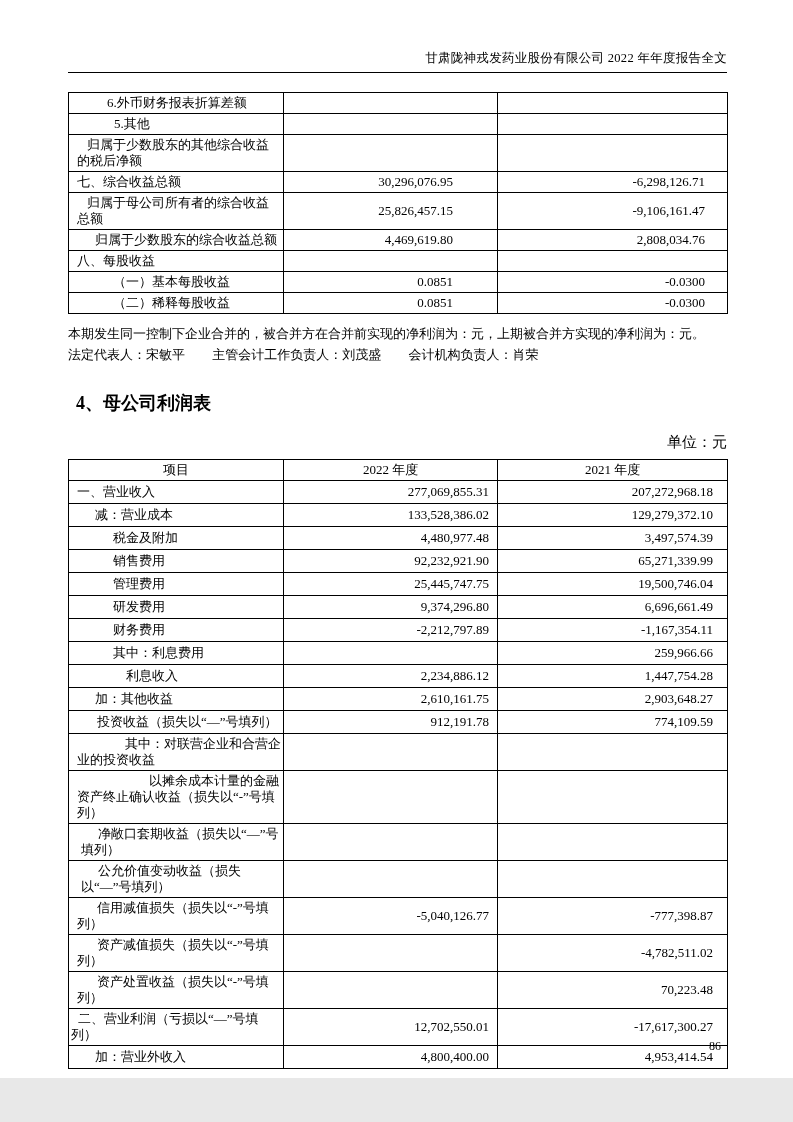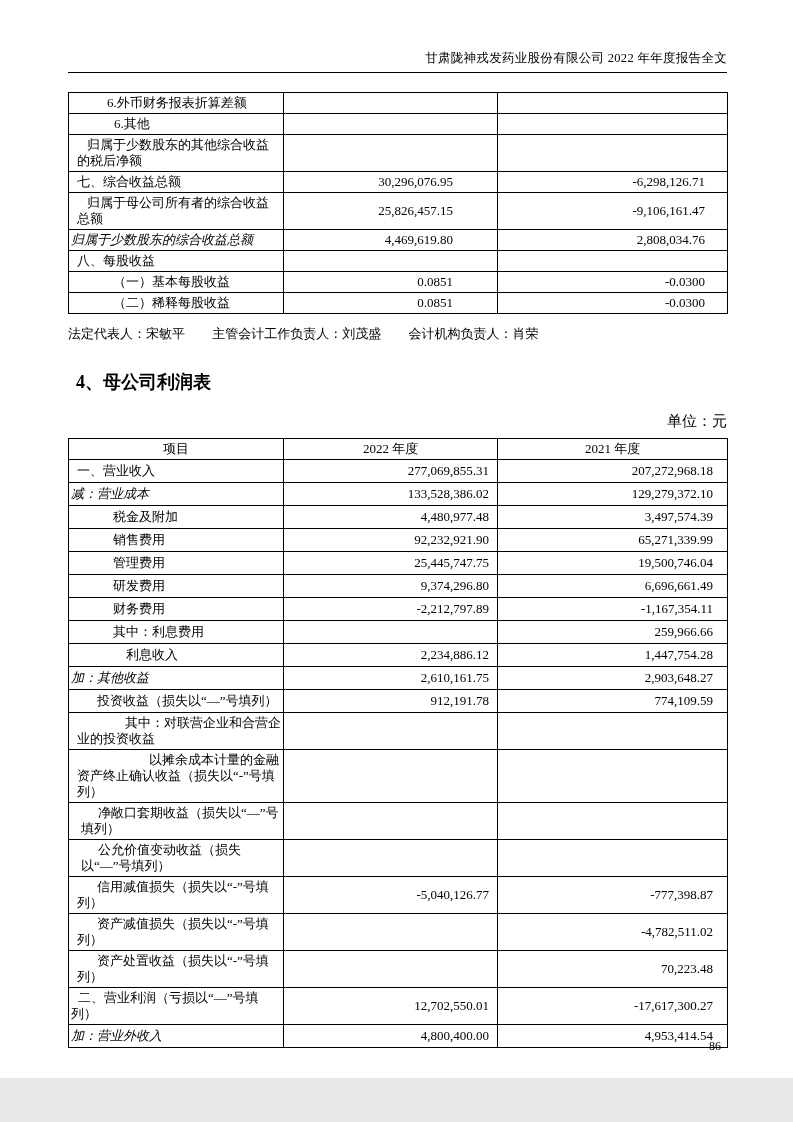--- a/index.html
+++ b/index.html
@@ -21,21 +21,21 @@
   .t1 { margin-top:19px; }
   .t1 td { height:21px; }
   .t1 td.c2 { padding-right:44px; }
   .t1 td.c3 { padding-right:22px; }
   .t2 { margin-top:7px; }
   .t2 td { height:23px; }
   .t2 td.c2 { padding-right:8px; }
   .t2 td.c3 { padding-right:14px; }
   
   .ind-a { padding-left:8px; }
-  .ind-b { padding-left:2px;font-style:italic; }
+  .ind-b { padding-left:26px; }
   .ind-c { padding-left:44px; }
   .ind-d { padding-left:57px; }
   .ind-e { padding-left:38px; }
   .ind-f { padding-left:45px; }
   .hang-min { padding-left:8px;  text-indent:10px; }
   .hang-a   { padding-left:8px;  text-indent:20px; }
   .hang-b   { padding-left:8px;  text-indent:48px; }
   .hang-c   { padding-left:8px;  text-indent:72px; }
   .hang-d   { padding-left:12px; text-indent:17px; }
   .hang-e   { padding-left:2px;  text-indent:7px; }
@@ -58,21 +58,21 @@
         <col style="width:214px">
         <col style="width:230px">
       </colgroup>
     <tbody>
       <tr>
         <td class="ind-e">6.外币财务报表折算差额</td>
         <td class="num c2"></td>
         <td class="num c3"></td>
       </tr>
       <tr>
-        <td class="ind-f">6.其他</td>
+        <td class="ind-f">5.其他</td>
         <td class="num c2"></td>
         <td class="num c3"></td>
       </tr>
       <tr>
         <td class="hang-min">归属于少数股东的其他综合收益的税后净额</td>
         <td class="num c2"></td>
         <td class="num c3"></td>
       </tr>
       <tr>
         <td class="ind-a">七、综合收益总额</td>
@@ -101,20 +101,21 @@
       </tr>
       <tr>
         <td class="ind-c">（二）稀释每股收益</td>
         <td class="num c2">0.0851</td>
         <td class="num c3">-0.0300</td>
       </tr>
     </tbody>
   </table>
 
   <div class="notes">
+    <div>本期发生同一控制下企业合并的，被合并方在合并前实现的净利润为：元，上期被合并方实现的净利润为：元。</div>
     <div class="persons">
       <span>法定代表人：宋敏平</span>
       <span>主管会计工作负责人：刘茂盛</span>
       <span>会计机构负责人：肖荣</span>
     </div>
   </div>
 
   <div class="section-title">4、母公司利润表</div>
 
   <div class="unit-line">单位：元</div>

